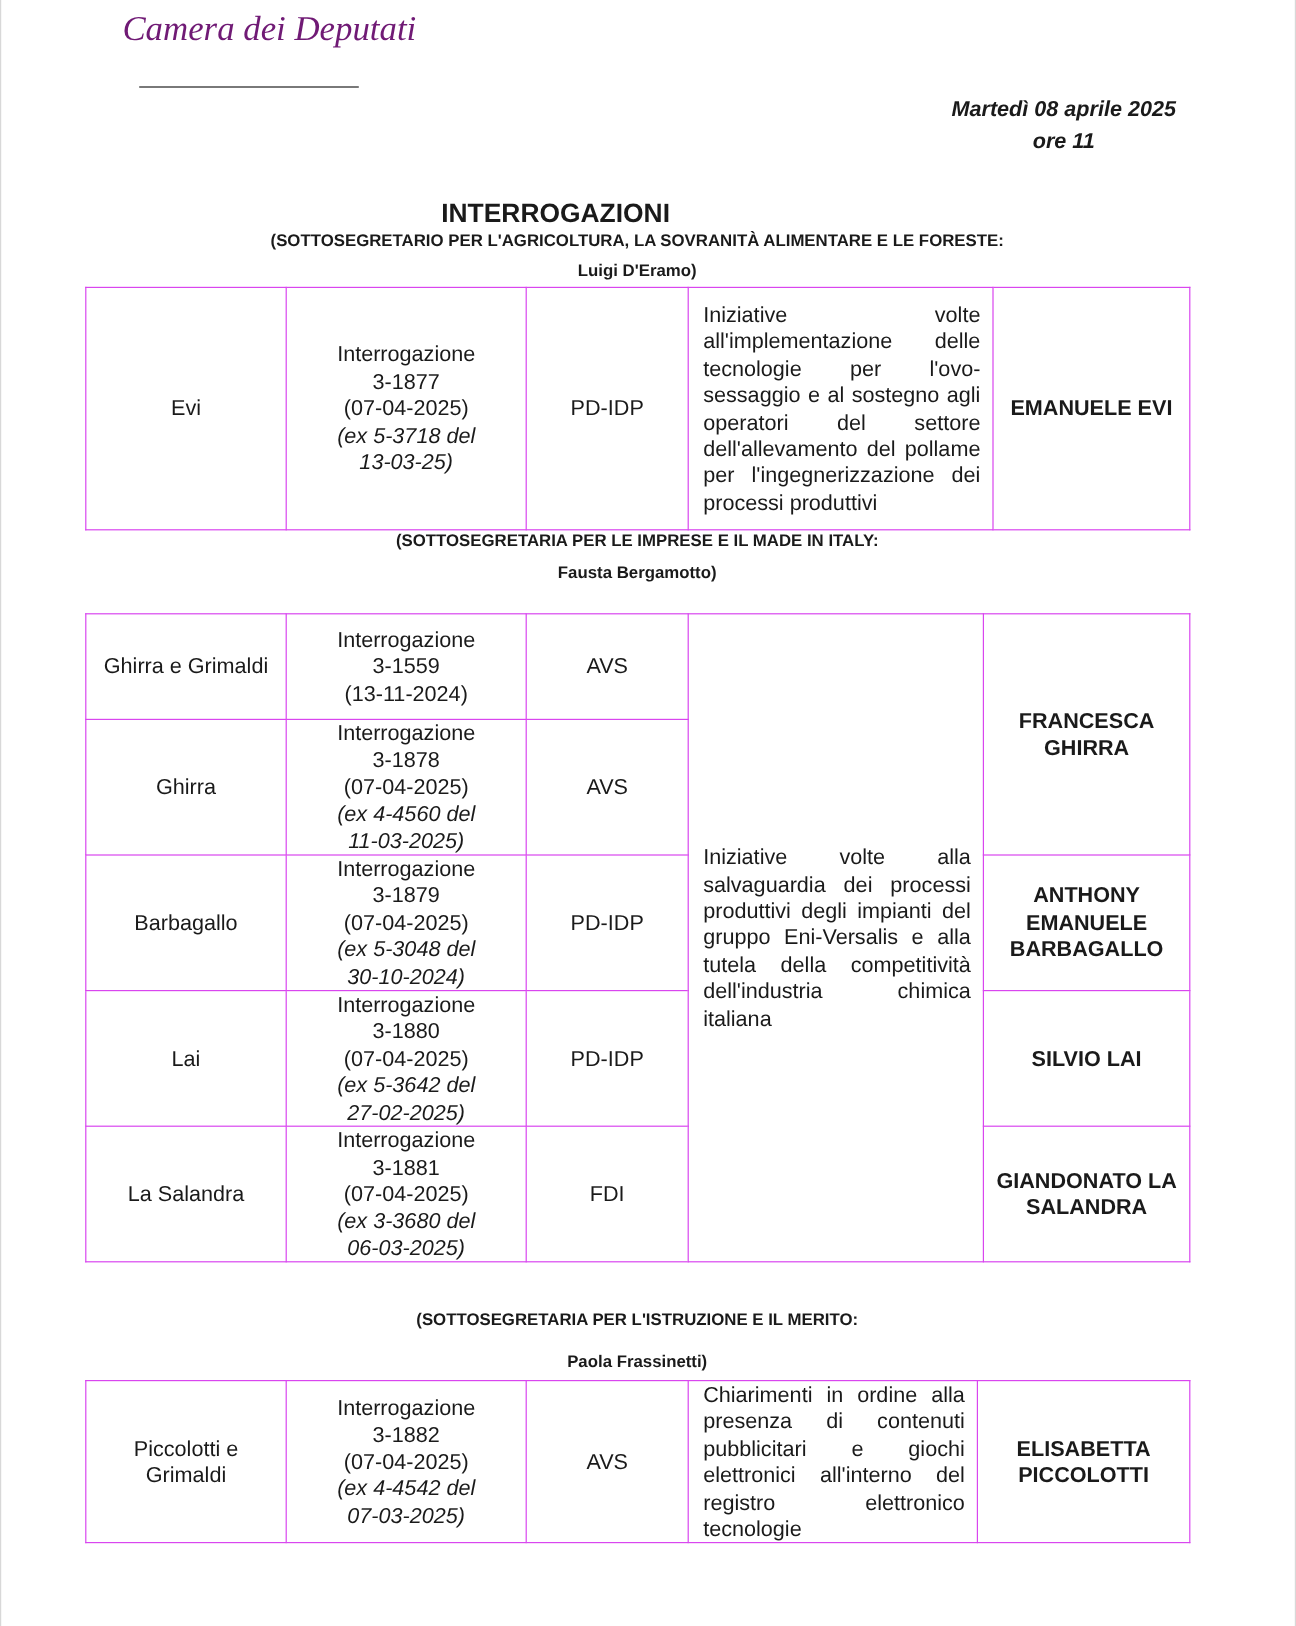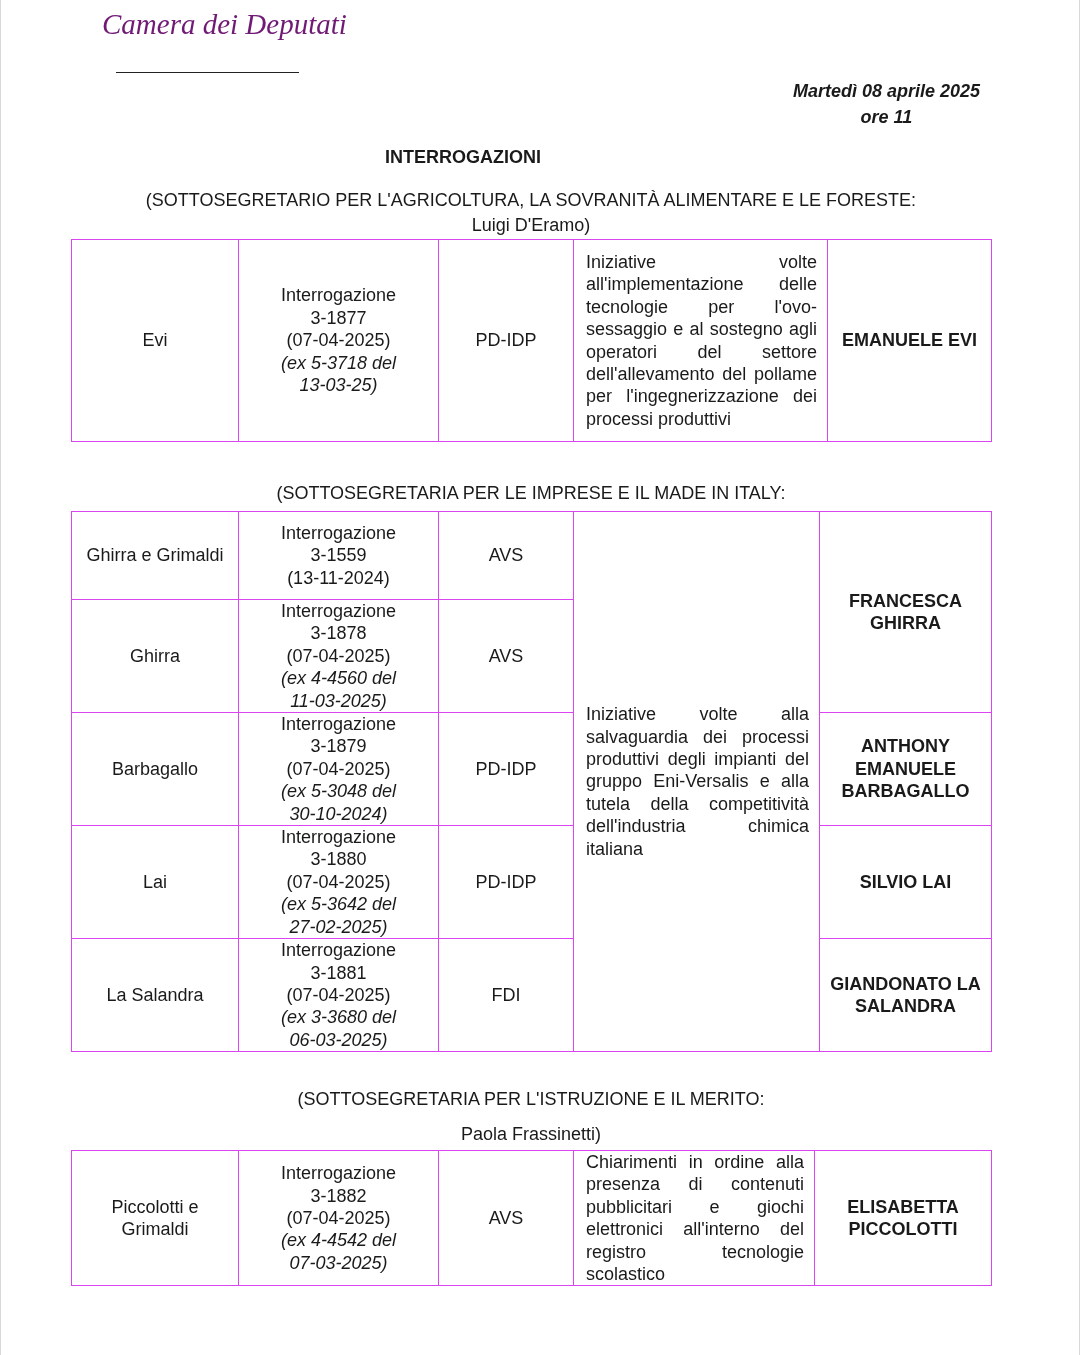--- a/index.html
+++ b/index.html
@@ -11,26 +11,26 @@
     .org {
       position: absolute; left: 101px; top: 8px;
       font-family: "Liberation Serif", serif; font-style: italic; font-size: 29px; color: #701a75;
     }
     .org-rule { position: absolute; left: 115px; top: 72px; width: 183px; height: 0; border-top: 1.5px solid #222; }
     .date-block {
       position: absolute; right: 99px; top: 78px; text-align: center;
       font-weight: bold; font-style: italic; font-size: 18px; line-height: 26px;
     }
     .doc-title {
-      position: absolute; left: 0; width: 924px; top: 147px; text-align: center;
-      font-weight: bold; font-size: 18px;
+      position: absolute; left: 0; width: 924px; top: 165px; text-align: center;
+      font-weight: bold; font-size: 22px;
     }
     .section-head {
       position: absolute; left: 70px; width: 920px; text-align: center;
-      font-size: 18px; line-height: 25px;
+      font-size: 14px; line-height: 25px; font-weight: bold;
     }
     table.agenda {
       position: absolute; left: 70px; width: 920px;
       border-collapse: collapse; table-layout: fixed; font-size: 18px; line-height: 22.4px;
     }
     table.agenda td {
       border: 1px solid #d946ef; text-align: center; vertical-align: middle; padding: 0 6px;
     }
     td.desc { text-align: justify !important; text-align-last: left; padding: 0 10px 0 12px !important; }
     td.spk { font-weight: bold; }
@@ -73,22 +73,23 @@
       <span class="ln it">(ex 5-3718 del</span>
       <span class="ln it">13-03-25)</span>
     </td>
     <td>PD-IDP</td>
     <td class="desc">Iniziative volte all'implementazione delle tecnologie per l'ovo-sessaggio e al sostegno agli operatori del settore dell'allevamento del pollame per l'ingegnerizzazione dei processi produttivi</td>
     <td class="spk">EMANUELE EVI</td>
   </tr>
 </tbody>
   </table>
 
-<div class="section-head" style="top:480px; line-height:27px;text-align:center;">
+<div class="section-head" style="top:437px; line-height:27px;text-align:center;">
   <div>(SOTTOSEGRETARIA PER LE IMPRESE E IL MADE IN ITALY:</div>
+  <div>Fausta Bergamotto)</div>
 </div>
 
 <table class="agenda" style="top:511px;">
   <colgroup>
       <col style="width:167px">
       <col style="width:200px">
       <col style="width:135px">
       <col style="width:246px">
       <col style="width:172px">
     </colgroup>
@@ -171,17 +172,17 @@
       <tr style="height:134px;">
     <td>Piccolotti e Grimaldi</td>
     <td>
       <span class="ln">Interrogazione</span>
       <span class="ln">3-1882</span>
       <span class="ln">(07-04-2025)</span>
       <span class="ln it">(ex 4-4542 del</span>
       <span class="ln it">07-03-2025)</span>
     </td>
     <td>AVS</td>
-    <td class="desc">Chiarimenti in ordine alla presenza di contenuti pubblicitari e giochi elettronici all'interno del registro tecnologie scolastico</td>
+    <td class="desc">Chiarimenti in ordine alla presenza di contenuti pubblicitari e giochi elettronici all'interno del registro elettronico tecnologie</td>
     <td class="spk">ELISABETTA PICCOLOTTI</td>
   </tr>
 </tbody>
   </table>
 
 </body></html>

